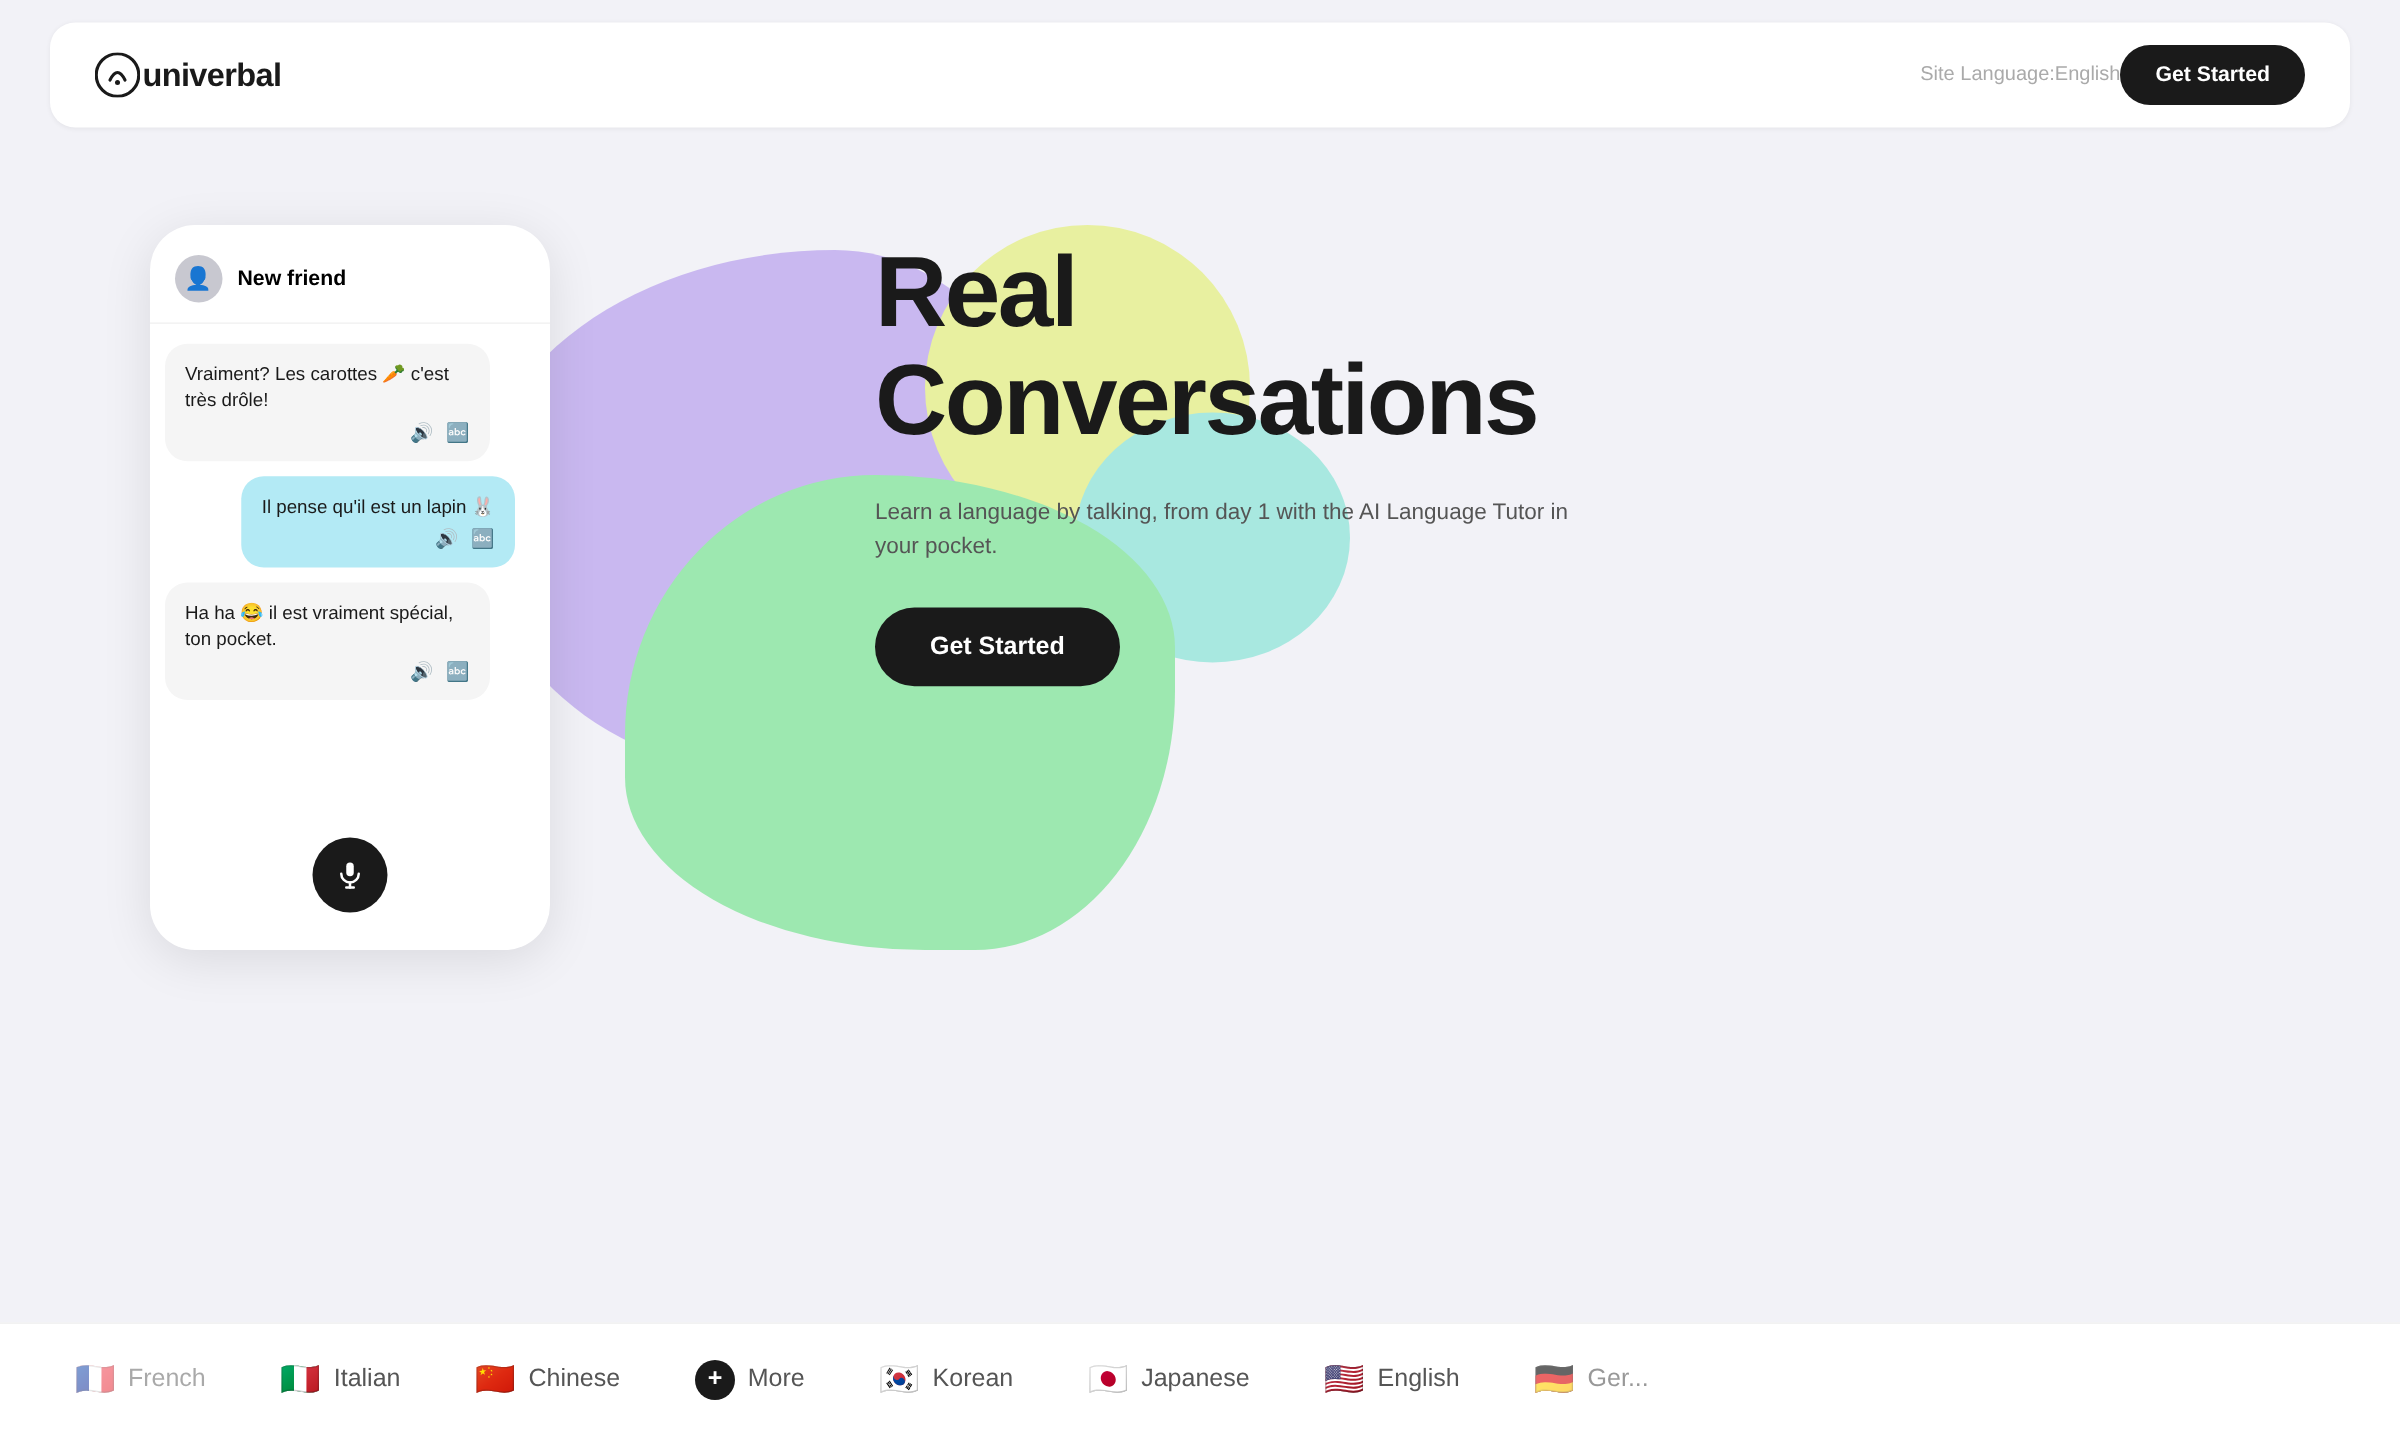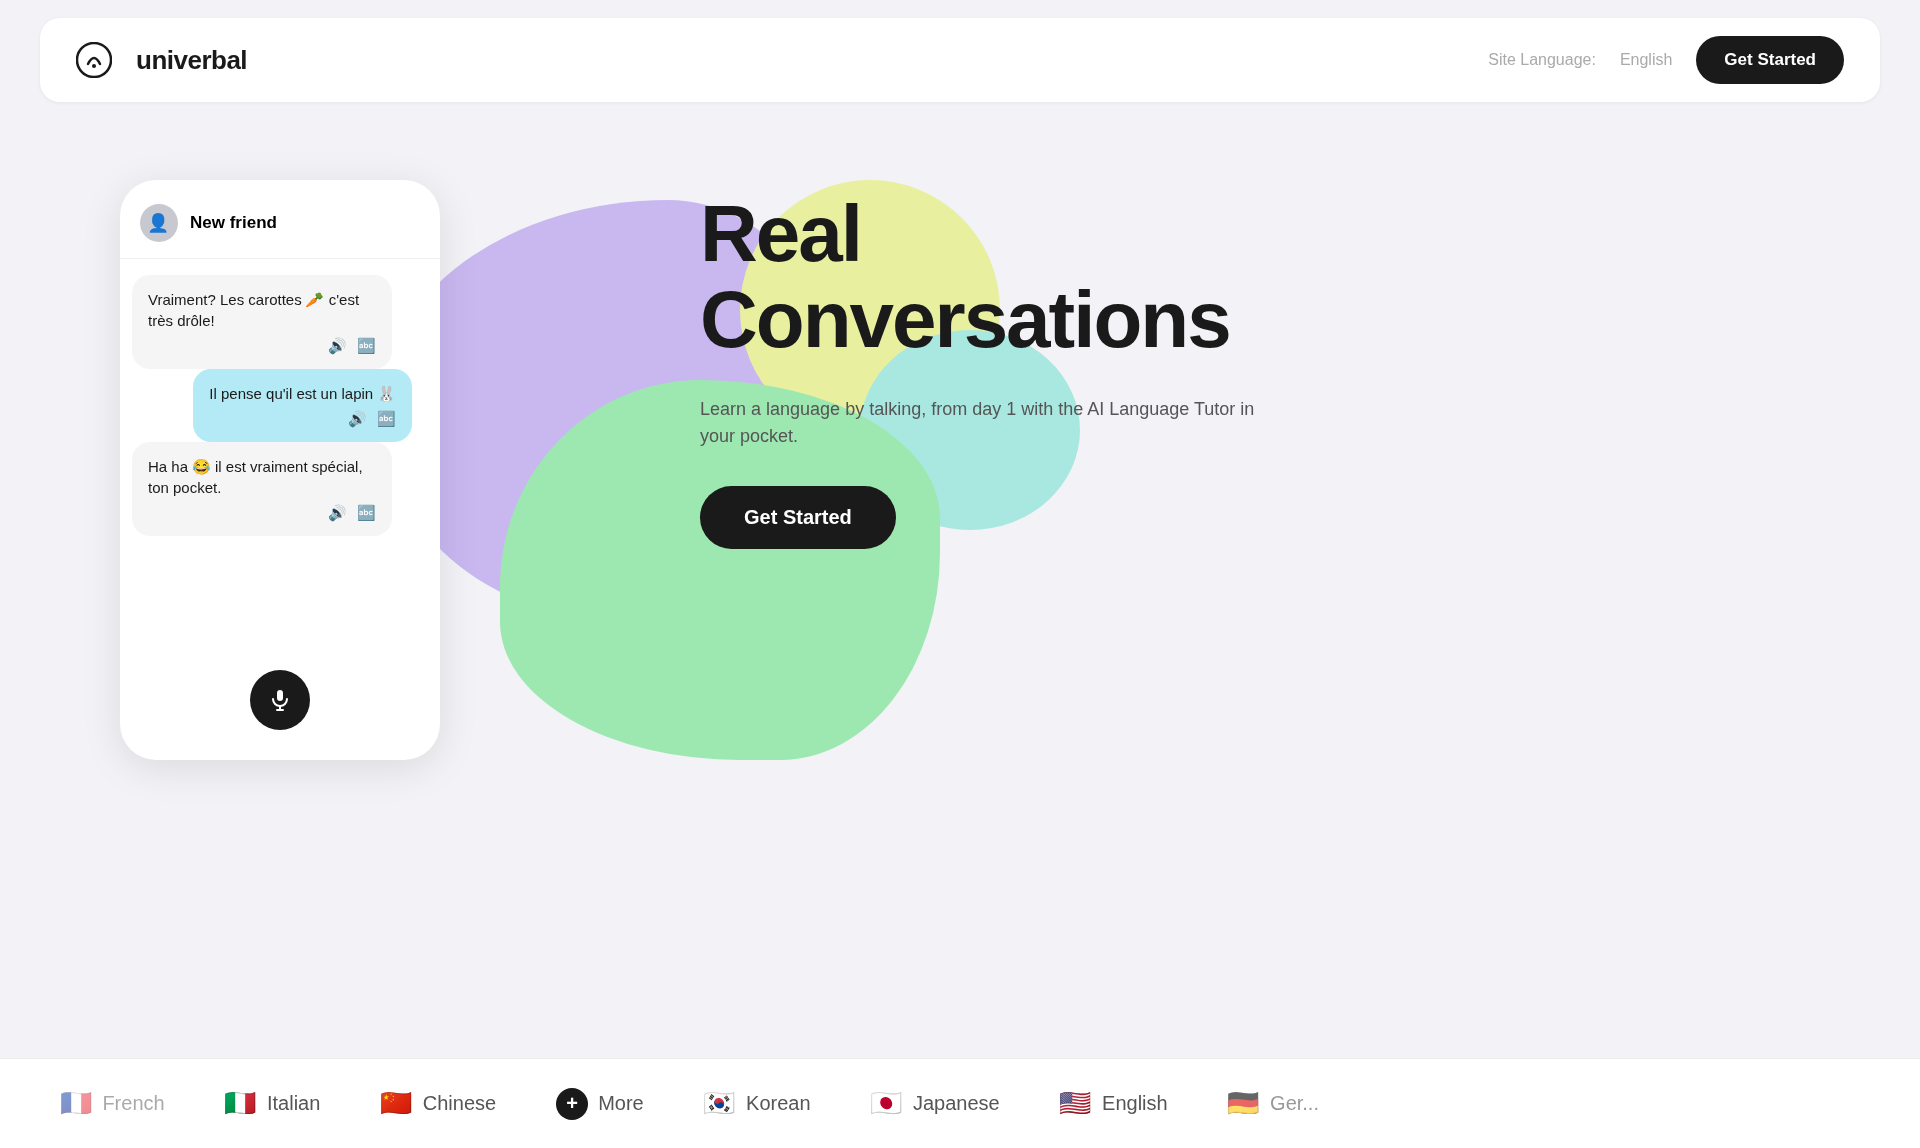--- a/index.html
+++ b/index.html
@@ -19,32 +19,31 @@
       justify-content: space-between;
       background: #ffffff;
       border-radius: 20px;
       margin: 18px 40px;
       padding: 18px 36px;
       box-shadow: 0 1px 4px rgba(0,0,0,0.06);
     }
     .nav-logo {
       display: flex;
       align-items: center;
-      gap: 24px;
+      gap: 2px;
     }
     .nav-logo-text {
       font-size: 26px;
       font-weight: 700;
       color: #1a1a1a;
       letter-spacing: -0.5px;
     }
     .nav-right {
       display: flex;
       align-items: center;
-      gap: 24px;
       margin-left: 18px;
     }
     .site-language-label {
       font-size: 16px;
       color: #aaaaaa;
     }
     .site-language-value {
       font-size: 16px;
       color: #aaaaaa;
       font-weight: 500;
@@ -103,20 +102,21 @@
     }
     .chat-name {
       font-size: 17px;
       font-weight: 700;
       color: #000000;
     }
     .chat-messages {
       padding: 16px 12px;
       display: flex;
       flex-direction: column;
+      gap: 12px;
       flex: 1;
     }
     .msg-bubble {
       background: #f5f5f5;
       border-radius: 18px;
       padding: 14px 16px;
       max-width: 260px;
       align-self: flex-start;
     }
     .msg-bubble.user-msg {

